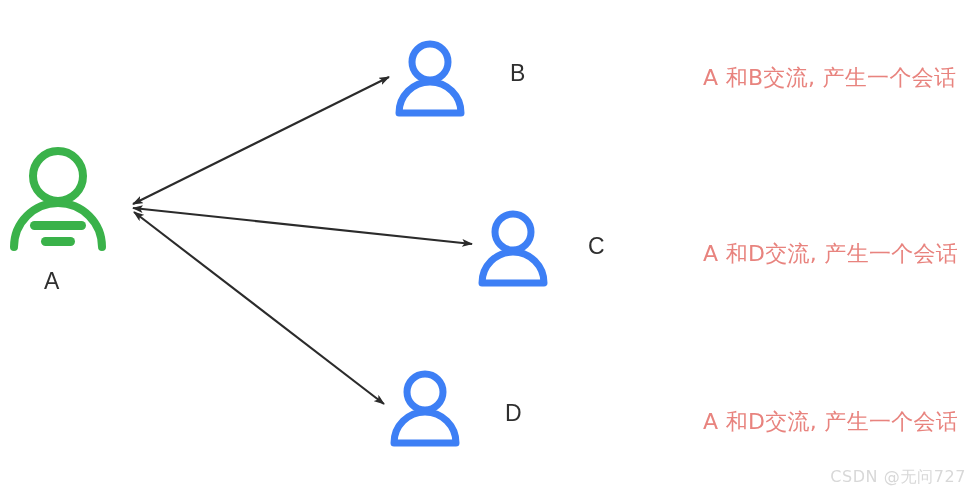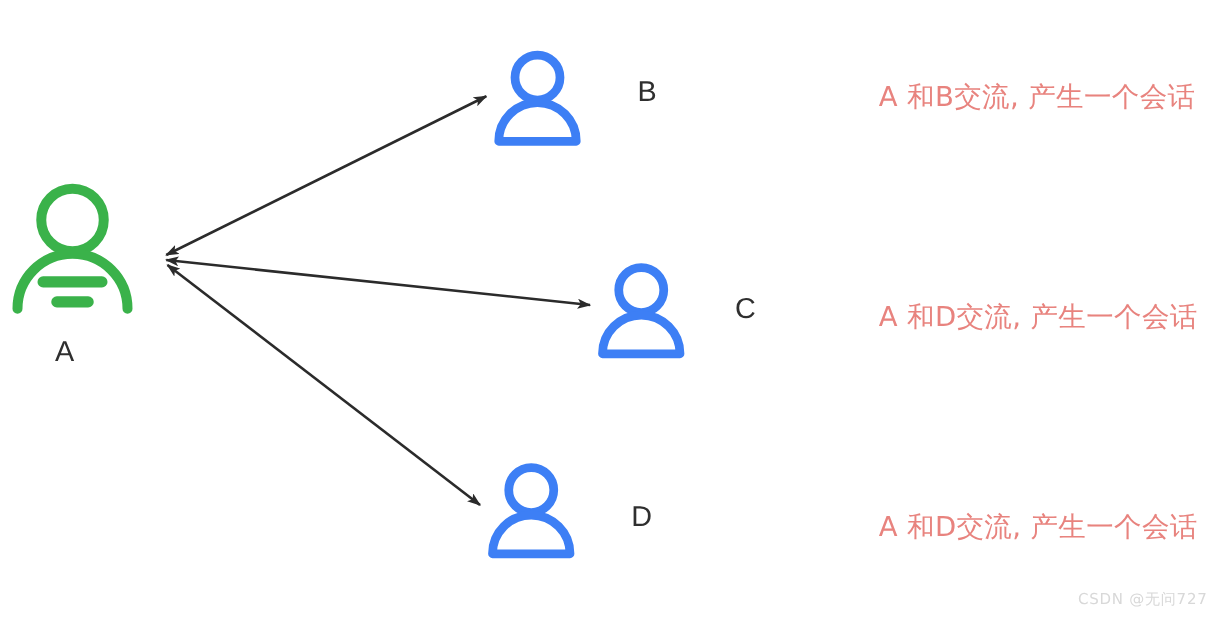--- a/index.html
+++ b/index.html
@@ -47,21 +47,21 @@
     font-size: 22px;
     color: #e8837e;
     font-family: "DejaVu Sans", "Liberation Sans", sans-serif;
     white-space: nowrap;
     letter-spacing: 0.3px;
   }
   .watermark {
     position: absolute;
     right: 14px;
     bottom: 8px;
-    font-size: 12px;
+    font-size: 16px;
     color: #d8d8d8;
     font-family: "DejaVu Sans", "Liberation Sans", sans-serif;
     white-space: nowrap;
     letter-spacing: 0.6px;
   }
   
   #node-a { left: 8px; top: 143px; width: 100px; height: 110px; }
   #label-a { left: 44px; top: 268px; }
   
   #node-b { left: 393px; top: 38px; width: 74px; height: 80px; }

